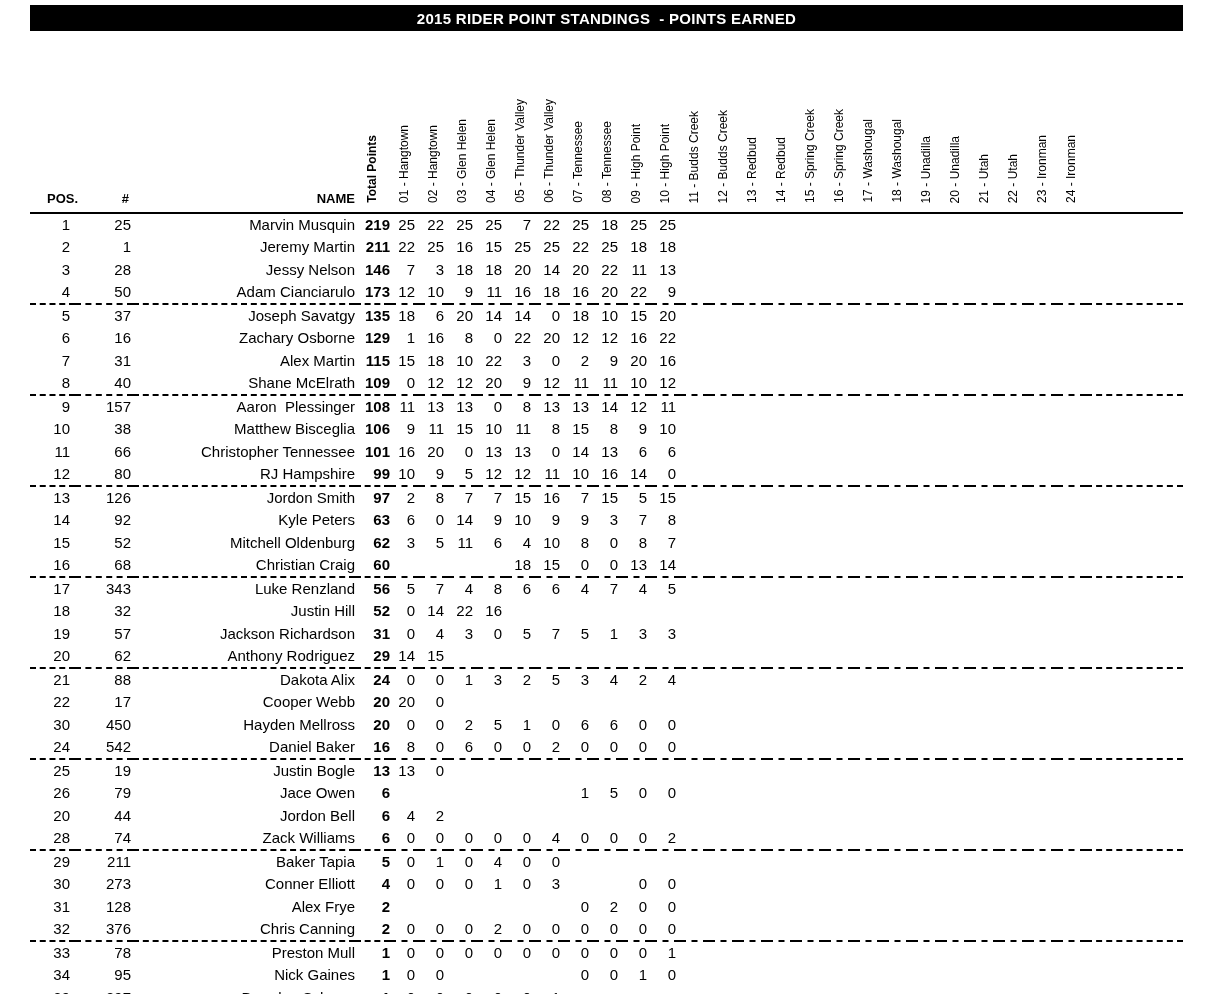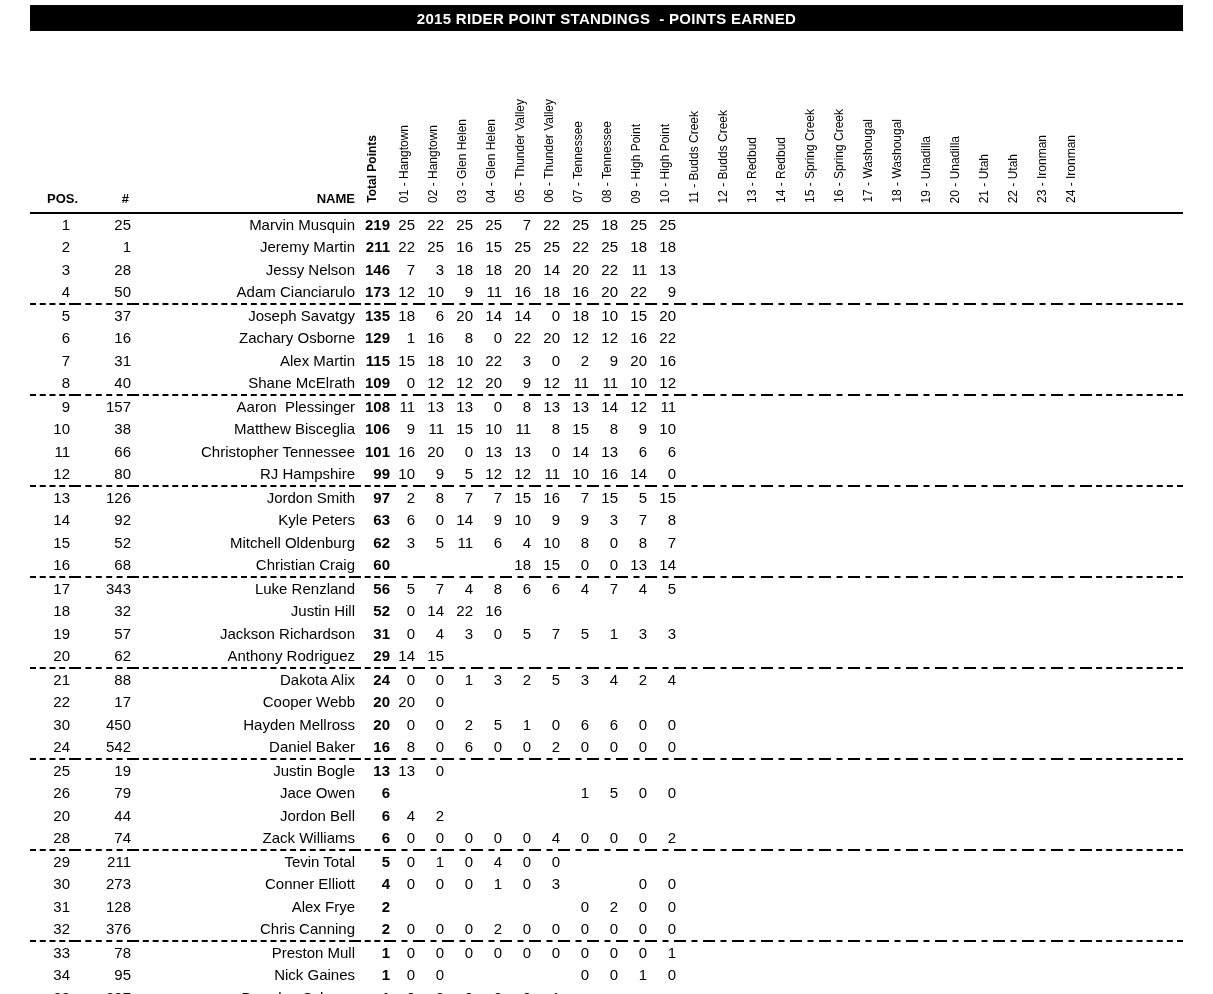--- a/index.html
+++ b/index.html
@@ -979,21 +979,21 @@
           <td class="round"></td>
           <td class="round"></td>
           <td class="round"></td>
           <td class="round"></td>
           <td class="round"></td>
           <td class="filler"></td>
         </tr>
         <tr>
           <td class="pos">29</td>
           <td class="num">211</td>
-          <td class="name">Tevin Total</td>
+          <td class="name">Baker Tapia</td>
           <td class="total">5</td>
           <td class="round">0</td>
           <td class="round">1</td>
           <td class="round">0</td>
           <td class="round">4</td>
           <td class="round">0</td>
           <td class="round">0</td>
           <td class="round"></td>
           <td class="round"></td>
           <td class="round"></td>

